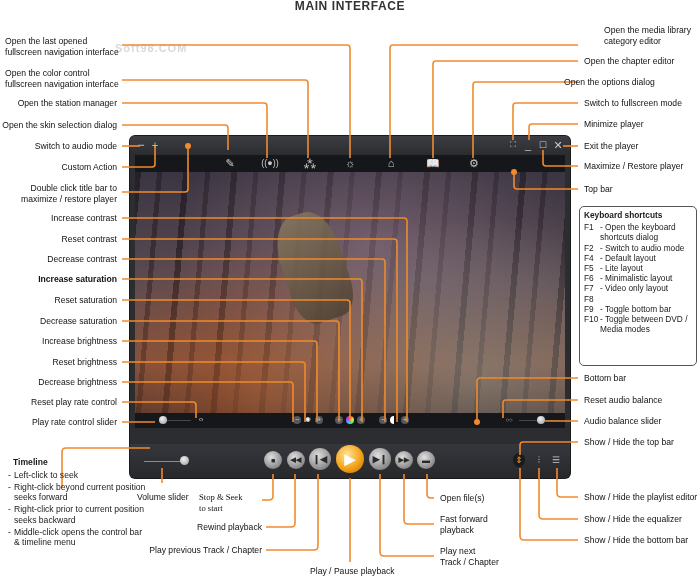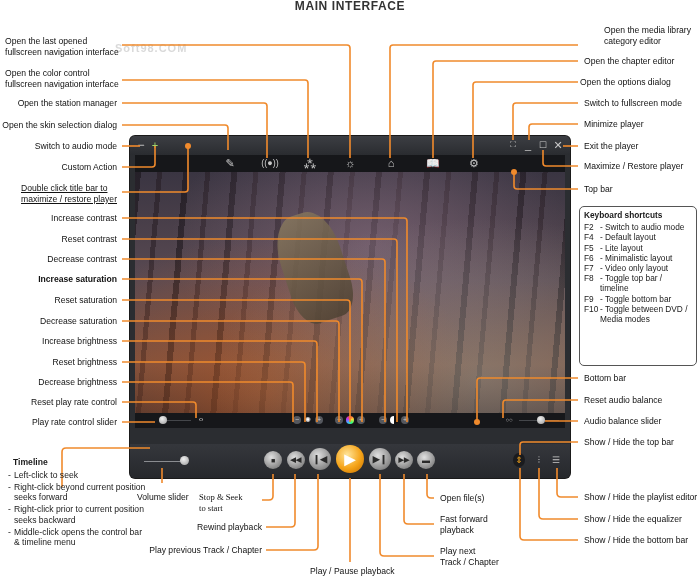--- a/index.html
+++ b/index.html
@@ -177,38 +177,38 @@
 </svg>
 
 <div class="lbl" style="left:5px;top:36px;white-space:pre;">Open the last opened
 fullscreen navigation interface</div>
 <div class="lbl" style="left:5px;top:68px;white-space:pre;">Open the color control
 fullscreen navigation interface</div>
 <div class="lbl r" style="right:583px;top:98px;">Open the station manager</div>
 <div class="lbl r" style="right:583px;top:120px;">Open the skin selection dialog</div>
 <div class="lbl r" style="right:583px;top:141px;">Switch to audio mode</div>
 <div class="lbl r" style="right:583px;top:162px;">Custom Action</div>
-<div class="lbl r" style="right:583px;top:183px;white-space:pre;text-align:left;text-decoration:underline;">Double click title bar to
+<div class="lbl r" style="right:583px;top:183px;white-space:pre;text-align:right;">Double click title bar to
 maximize / restore player</div>
 <div class="lbl r" style="right:583px;top:213px;">Increase contrast</div>
 <div class="lbl r" style="right:583px;top:234px;">Reset contrast</div>
 <div class="lbl r" style="right:583px;top:254px;">Decrease contrast</div>
 <div class="lbl r" style="right:583px;top:274px;font-weight:bold;">Increase saturation</div>
 <div class="lbl r" style="right:583px;top:295px;">Reset saturation</div>
 <div class="lbl r" style="right:583px;top:316px;">Decrease saturation</div>
 <div class="lbl r" style="right:583px;top:336px;">Increase brightness</div>
 <div class="lbl r" style="right:583px;top:357px;">Reset brightness</div>
 <div class="lbl r" style="right:583px;top:377px;">Decrease brightness</div>
 <div class="lbl r" style="right:583px;top:397px;">Reset play rate control</div>
 <div class="lbl r" style="right:583px;top:417px;">Play rate control slider</div>
 
 <div class="lbl" style="left:604px;top:25px;white-space:pre;">Open the media library
 category editor</div>
 <div class="lbl" style="left:584px;top:56px;">Open the chapter editor</div>
-<div class="lbl" style="left:580px;top:77px;text-align:right;">Open the options dialog</div>
+<div class="lbl" style="left:564px;top:77px;text-align:right;">Open the options dialog</div>
 <div class="lbl" style="left:584px;top:98px;">Switch to fullscreen mode</div>
 <div class="lbl" style="left:584px;top:119px;">Minimize player</div>
 <div class="lbl" style="left:584px;top:141px;">Exit the player</div>
 <div class="lbl" style="left:584px;top:161px;">Maximize / Restore player</div>
 <div class="lbl" style="left:584px;top:184px;">Top bar</div>
 <div class="lbl" style="left:584px;top:373px;">Bottom bar</div>
 <div class="lbl" style="left:584px;top:395px;">Reset audio balance</div>
 <div class="lbl" style="left:584px;top:416px;">Audio balance slider</div>
 <div class="lbl" style="left:584px;top:437px;">Show / Hide the top bar</div>
 <div class="lbl" style="left:584px;top:492px;">Show / Hide the playlist editor</div>
@@ -243,20 +243,24 @@
     </div>
   <div class="item">
       <span class="dash">-</span>
       <span>Middle-click opens the control bar &amp; timeline menu</span>
     </div>
 </div>
 
 <div class="kbd">
   <div class="h">Keyboard shortcuts</div>
   <div class="row">
+      <span class="k">F1</span>
+      <span class="d">- Open the keyboard shortcuts dialog</span>
+    </div>
+  <div class="row">
       <span class="k">F2</span>
       <span class="d">- Switch to audio mode</span>
     </div>
   <div class="row">
       <span class="k">F4</span>
       <span class="d">- Default layout</span>
     </div>
   <div class="row">
       <span class="k">F5</span>
       <span class="d">- Lite layout</span>
@@ -264,21 +268,20 @@
   <div class="row">
       <span class="k">F6</span>
       <span class="d">- Minimalistic layout</span>
     </div>
   <div class="row">
       <span class="k">F7</span>
       <span class="d">- Video only layout</span>
     </div>
   <div class="row">
       <span class="k">F8</span>
-      <span class="d">- Toggle top bar / timeline</span>
     </div>
   <div class="row">
       <span class="k">F9</span>
       <span class="d">- Toggle bottom bar</span>
     </div>
   <div class="row">
       <span class="k">F10</span>
       <span class="d">- Toggle between DVD / Media modes</span>
     </div>
 </div>

